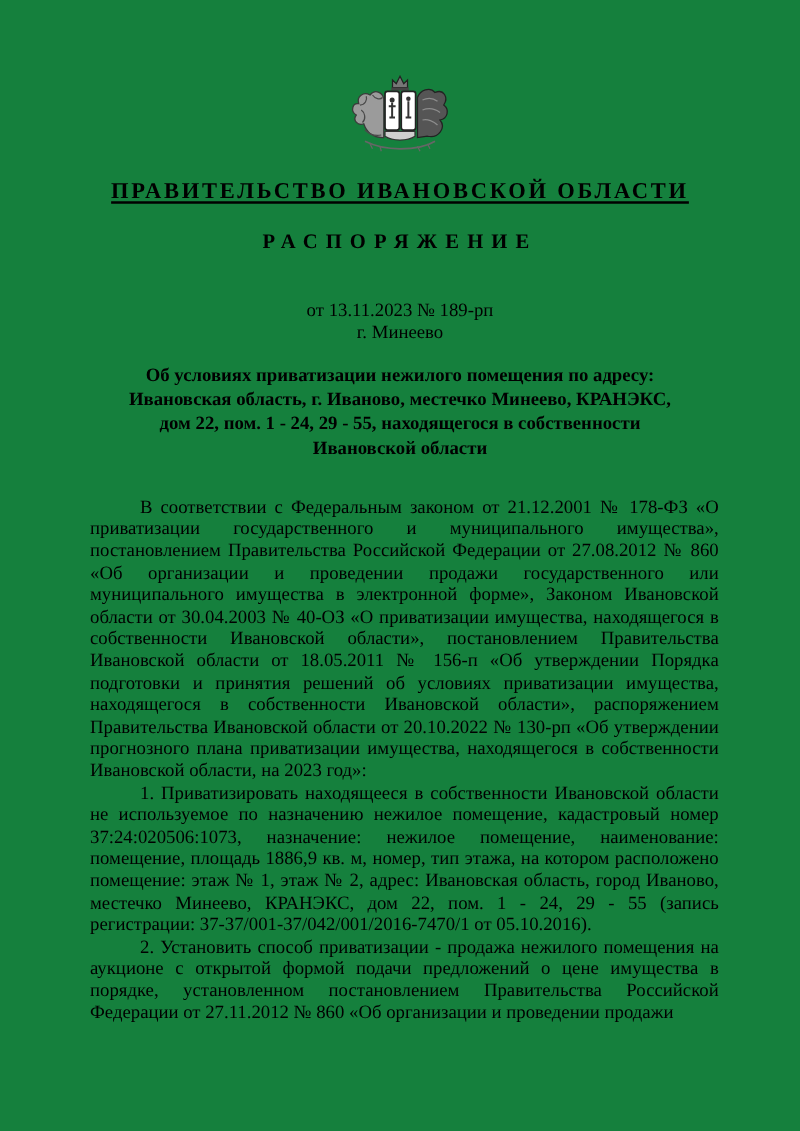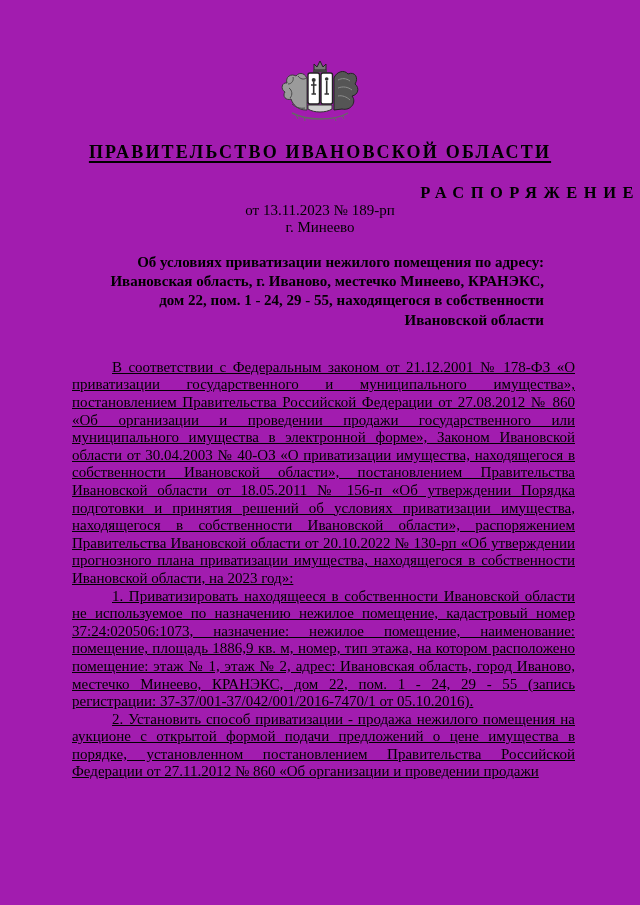--- a/index.html
+++ b/index.html
@@ -4,21 +4,21 @@
 <style>
   html, body {
     margin: 0;
     padding: 0;
     background: #ffffff;
   }
   .page {
     position: relative;
     width: 640px;
     height: 905px;
-    background: #a21caf;
+    background: #15803d;
     color: #000000;
     font-family: "Liberation Serif", "DejaVu Serif", serif;
     overflow: hidden;
     box-sizing: border-box;
   }
   .doc-header {
     padding-top: 60px;
     text-align: center;
   }
   .emblem {
@@ -36,44 +36,43 @@
     text-underline-offset: 3px;
     text-decoration-thickness: 1.8px;
     line-height: 22px;
   }
   .doc-type {
     margin: 20px 0 0 0;
     font-size: 16.5px;
     font-weight: bold;
     letter-spacing: 6.5px;
     line-height: 19px;
-    text-align: right;
   }
   .date-line {
+    margin-top: 39px;
     font-size: 15px;
     line-height: 17px;
   }
   .city-line {
     font-size: 15px;
     line-height: 17px;
   }
   .subject {
     max-width: 448px;
     margin: 17px auto 0 auto;
     font-size: 15px;
     font-weight: bold;
     line-height: 19.2px;
-    text-align: right;
+    text-align: center;
   }
   .doc-body {
     margin: 29px 65px 0 72px;
     font-size: 15px;
     line-height: 17.6px;
     text-align: justify;
-    text-decoration: underline;
   }
   .doc-body p {
     margin: 0;
     padding: 0;
     text-indent: 40px;
   }
 </style>
 </head>
 <body>
 

